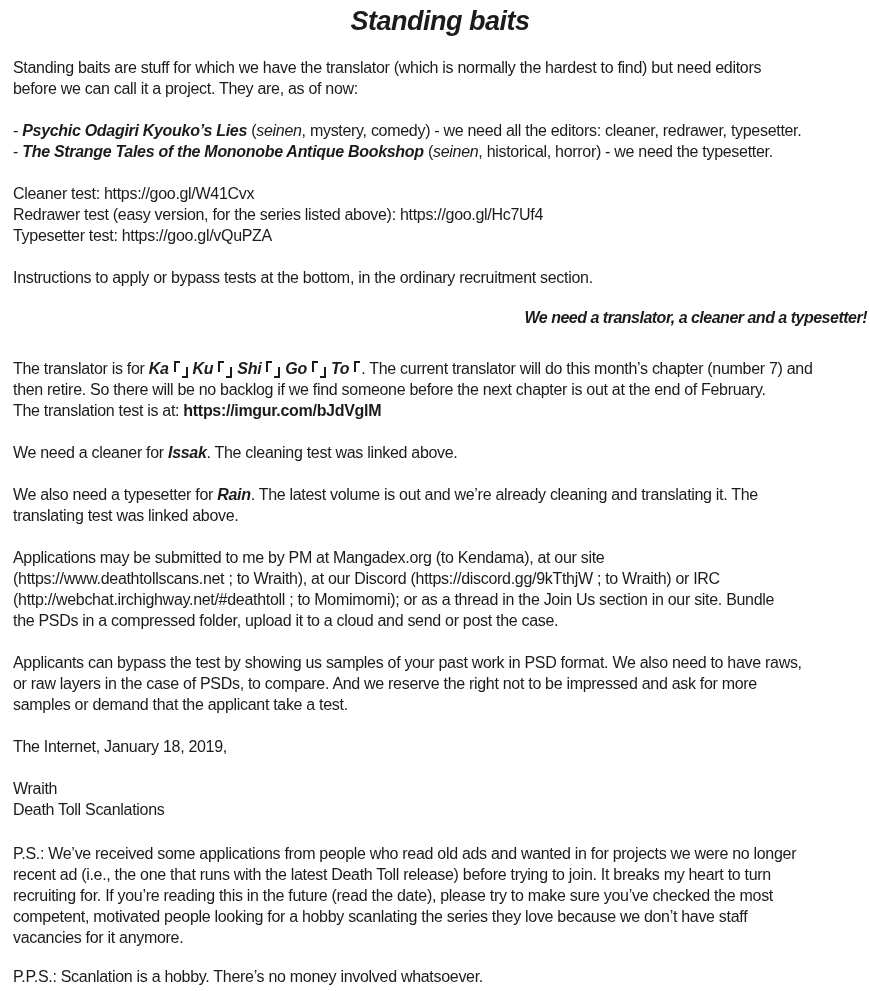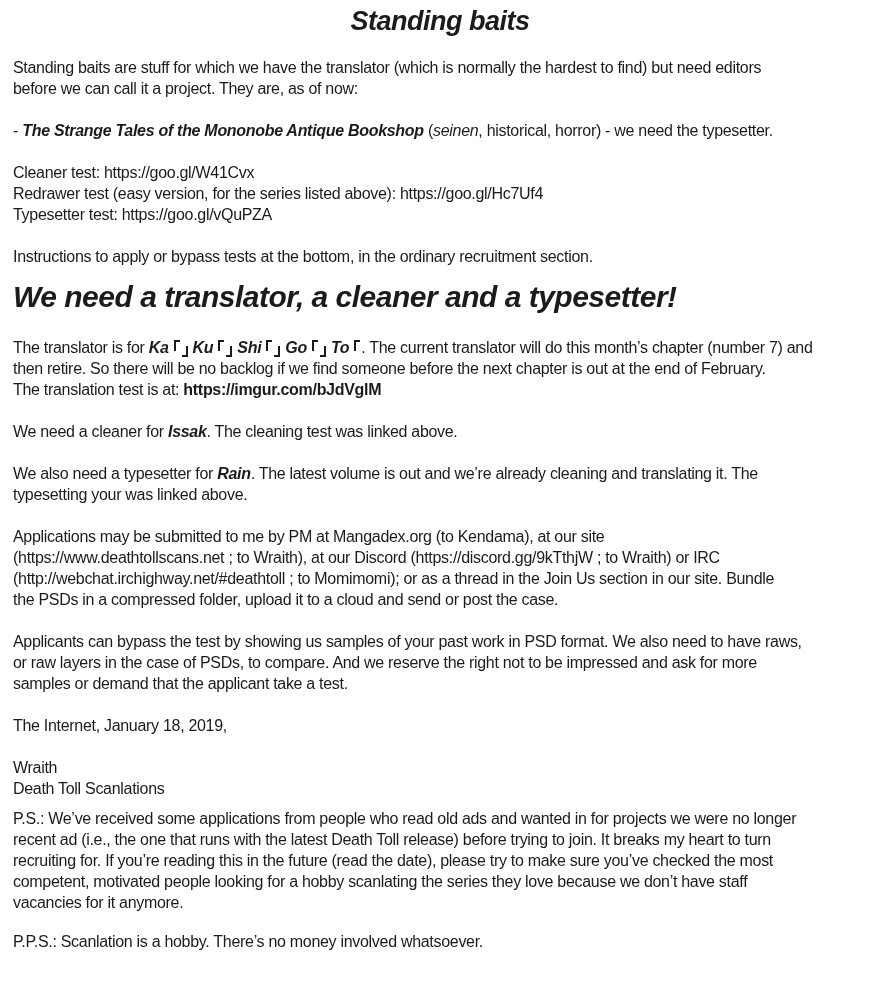--- a/index.html
+++ b/index.html
@@ -20,29 +20,29 @@
     margin: 0;
     font-size: 27px;
     line-height: 30px;
     font-weight: 700;
     font-style: italic;
     text-align: center;
     letter-spacing: -0.5px;
   }
   h2 {
     margin: 16px 0 26px 0;
-    font-size: 30px;
+    font-size: 16px;
     line-height: 28px;
     font-weight: 700;
     font-style: italic;
-    text-align: left;
+    text-align: right;
     letter-spacing: -0.5px;
   }
   .para { margin: 21px 0 0 0; }
-  .para.ps { margin-top: 9px; }
+  .para.ps { margin-top: 23px; }
   .para.pps { margin-top: 18px; }
   .line { white-space: nowrap; }
   .right { text-align: left; }
   .b { font-weight: 700; }
   .i { font-style: italic; }
   
   .cbo, .cbc { display: inline-block; width: 6px; height: 11px; }
   .cbo {
     border-left: 2px solid currentColor;
     border-top: 2px solid currentColor;
@@ -61,20 +61,21 @@
 
 <main class="doc">
   <h1>Standing baits</h1>
 
   <div class="para">
       <div class="line">Standing baits are stuff for which we have the translator (which is normally the hardest to find) but need editors</div>
       <div class="line">before we can call it a project. They are, as of now:</div>
     </div>
 
   <div class="para">
+      <div class="line"><span>- </span><span class="b i">Psychic Odagiri Kyouko’s Lies</span><span> (</span><span class="i">seinen</span><span>, mystery, comedy) - we need all the editors: cleaner, redrawer, typesetter.</span></div>
       <div class="line"><span>- </span><span class="b i">The Strange Tales of the Mononobe Antique Bookshop</span><span> (</span><span class="i">seinen</span><span>, historical, horror) - we need the typesetter.</span></div>
     </div>
 
   <div class="para">
       <div class="line">Cleaner test: https://goo.gl/W41Cvx</div>
       <div class="line">Redrawer test (easy version, for the series listed above): https://goo.gl/Hc7Uf4</div>
       <div class="line">Typesetter test: https://goo.gl/vQuPZA</div>
     </div>
 
   <div class="para">Instructions to apply or bypass tests at the bottom, in the ordinary recruitment section.</div>
@@ -86,21 +87,21 @@
       <div class="line">then retire. So there will be no backlog if we find someone before the next chapter is out at the end of February.</div>
       <div class="line"><span>The translation test is at: </span><span class="b">https://imgur.com/bJdVglM</span></div>
     </div>
 
   <div class="para">
       <div class="line"><span>We need a cleaner for </span><span class="b i">Issak</span><span>. The cleaning test was linked above.</span></div>
     </div>
 
   <div class="para">
       <div class="line"><span>We also need a typesetter for </span><span class="b i">Rain</span><span>. The latest volume is out and we’re already cleaning and translating it. The</span></div>
-      <div class="line">typesetting your was linked above.</div>
+      <div class="line">translating test was linked above.</div>
     </div>
 
   <div class="para">
       <div class="line">Applications may be submitted to me by PM at Mangadex.org (to Kendama), at our site</div>
       <div class="line">(https://www.deathtollscans.net ; to Wraith), at our Discord (https://discord.gg/9kTthjW ; to Wraith) or IRC</div>
       <div class="line">(http://webchat.irchighway.net/#deathtoll ; to Momimomi); or as a thread in the Join Us section in our site. Bundle</div>
       <div class="line">the PSDs in a compressed folder, upload it to a cloud and send or post the case.</div>
     </div>
 
   <div class="para">

